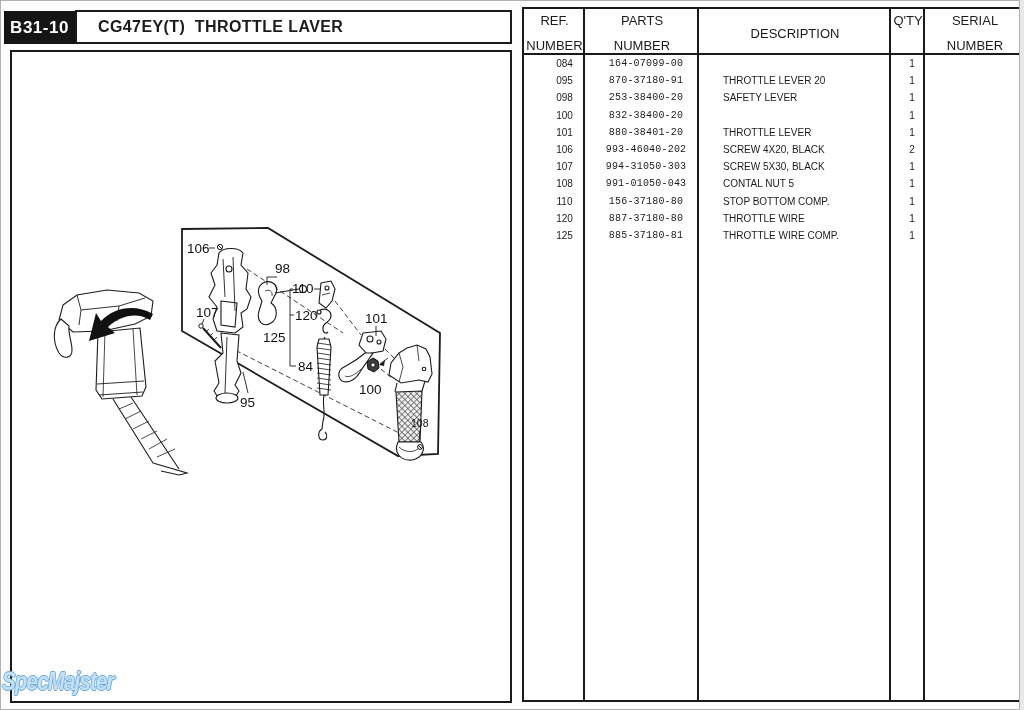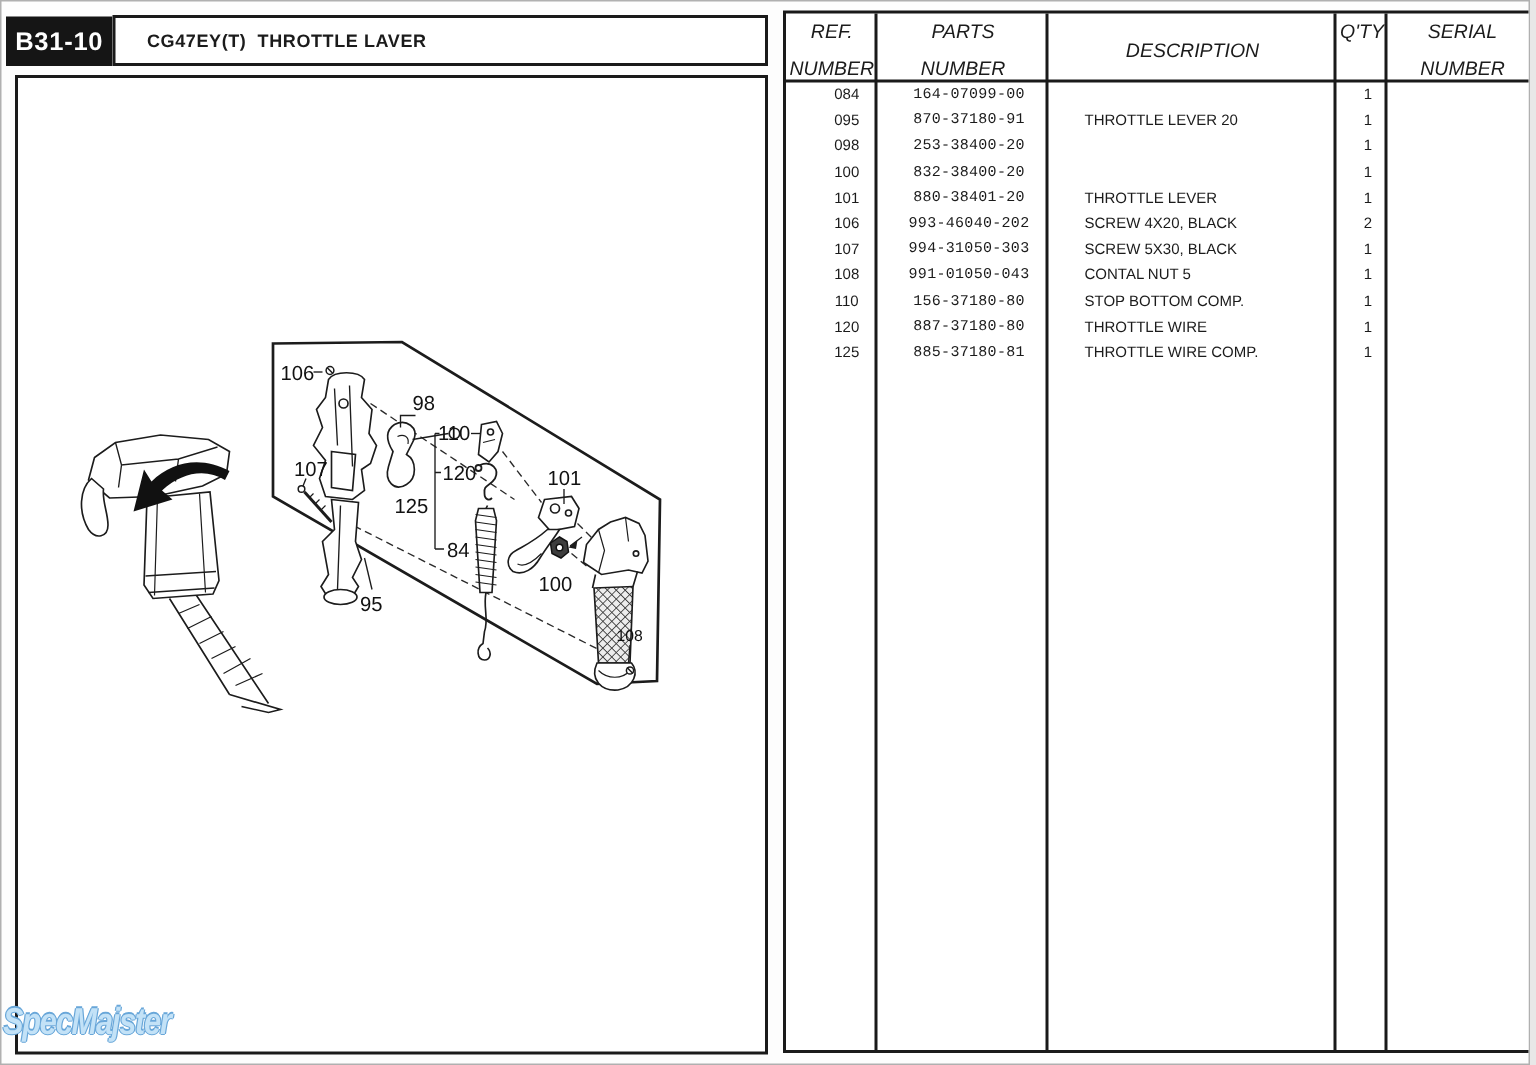--- a/index.html
+++ b/index.html
@@ -3,36 +3,36 @@
 <meta charset="utf-8">
 <style>
   html,body{margin:0;padding:0;background:#e8e8e8;}
   #page{position:relative;width:1020px;height:710px;background:#fdfdfd;overflow:hidden;
         font-family:"Liberation Sans", sans-serif;color:#1b1b1b;border:1px solid #b0b0b0;box-sizing:border-box;}
   
   #code-box{position:absolute;left:3px;top:10px;width:71px;height:33px;background:#151515;
             color:#fff;font-weight:bold;font-size:17px;text-align:center;line-height:33px;letter-spacing:.5px;}
   #title-box{position:absolute;left:74px;top:9px;width:437px;height:34px;border:2px solid #1a1a1a;
              box-sizing:border-box;background:#fff;}
-  #title-box .t{position:absolute;left:21px;top:0;line-height:30px;font-weight:bold;font-size:12px;
+  #title-box .t{position:absolute;left:21px;top:0;line-height:30px;font-weight:bold;font-size:16px;
                 letter-spacing:.4px;white-space:pre;}
   
   #content-box{position:absolute;left:9px;top:49px;width:502px;height:653px;border:2px solid #1a1a1a;
                box-sizing:border-box;background:#fff;}
   #diagram-svg{position:absolute;left:9px;top:49px;}
   
   #watermark{position:absolute;left:1px;top:666px;font-size:25px;font-weight:bold;font-style:italic;
              color:#c3e2f7;letter-spacing:-1px;transform:scaleX(.82);transform-origin:left center;z-index:6;
              text-shadow:-1px 0 0 #69a7d9,1px 0 0 #69a7d9,0 -1px 0 #69a7d9,0 1px 0 #69a7d9;}
   
   #parts-table{position:absolute;left:521px;top:6px;width:501px;height:695px;border:2px solid #1a1a1a;
                box-sizing:border-box;background:#fff;}
   .vline{position:absolute;top:0;bottom:0;width:2px;background:#1a1a1a;}
   #header-sep{position:absolute;left:0;right:0;top:44px;height:2px;background:#1a1a1a;}
-  .hcell{position:absolute;font-size:13px;text-align:center;white-space:nowrap;font-style:italic;}
+  .hcell{position:absolute;font-size:13px;text-align:center;white-space:nowrap;}
   .trow{position:absolute;left:4px;right:0;height:17px;font-size:10px;line-height:17px;}
   .c-ref{position:absolute;left:6px;width:61px;text-align:center;}
   .c-part{position:absolute;left:61px;width:114px;text-align:center;letter-spacing:.2px;font-family:Liberation Mono, monospace;}
   .c-desc{position:absolute;left:195px;width:176px;text-align:left;white-space:nowrap;}
   .c-qty{position:absolute;left:367px;width:34px;text-align:center;}
   svg text{font-family:"Liberation Sans",sans-serif;fill:#111;}
 </style>
 </head>
 <body>
 
@@ -203,20 +203,21 @@
         </div>
         <div class="trow" style="top: 63.2px;">
           <span class="c-ref">095</span>
           <span class="c-part">870-37180-91</span>
           <span class="c-desc">THROTTLE LEVER 20</span>
           <span class="c-qty">1</span>
         </div>
         <div class="trow" style="top: 80.4px;">
           <span class="c-ref">098</span>
           <span class="c-part">253-38400-20</span>
+          <span class="c-desc">SAFETY LEVER</span>
           <span class="c-qty">1</span>
         </div>
         <div class="trow" style="top: 97.6px;">
           <span class="c-ref">100</span>
           <span class="c-part">832-38400-20</span>
           <span class="c-qty">1</span>
         </div>
         <div class="trow" style="top: 114.8px;">
           <span class="c-ref">101</span>
           <span class="c-part">880-38401-20</span>

